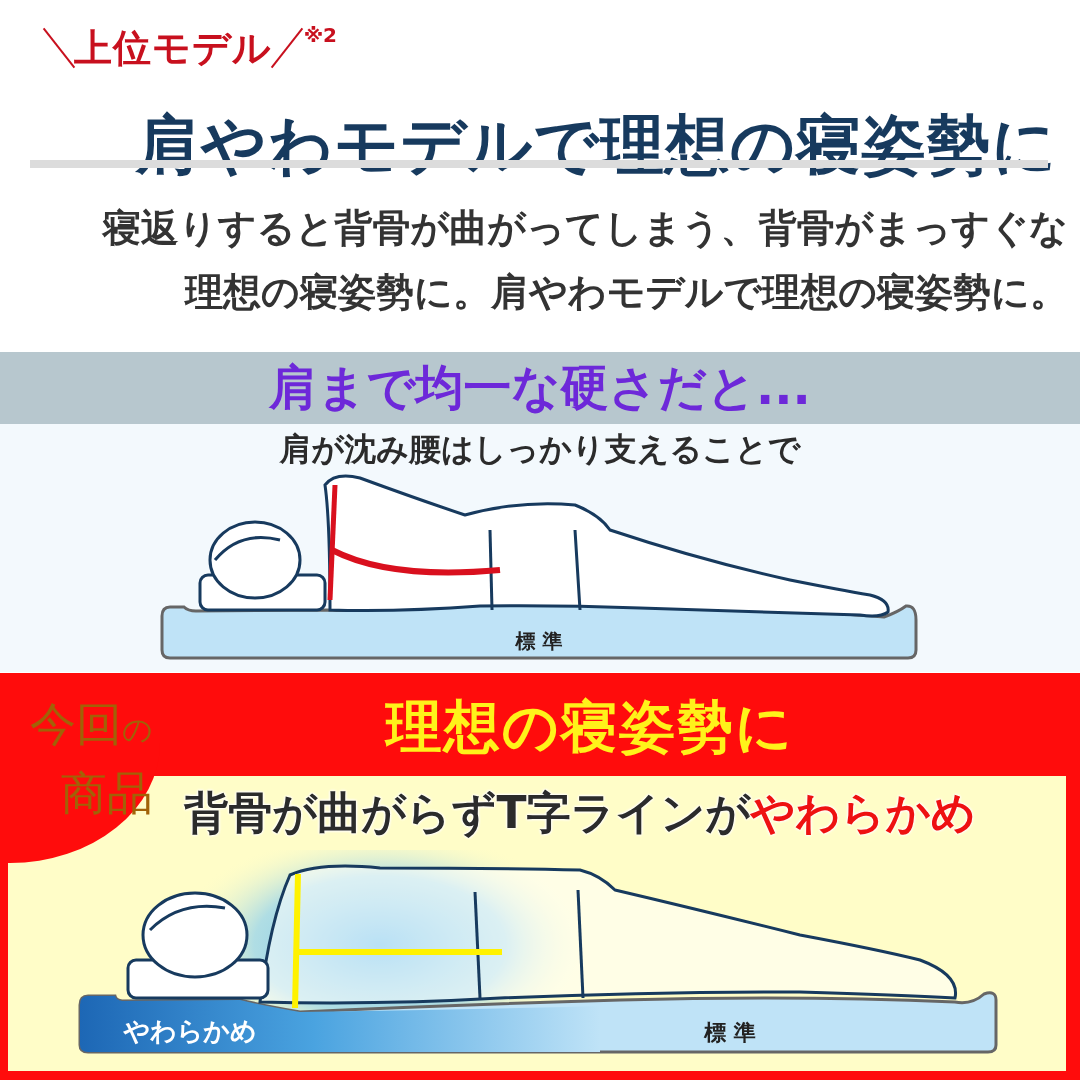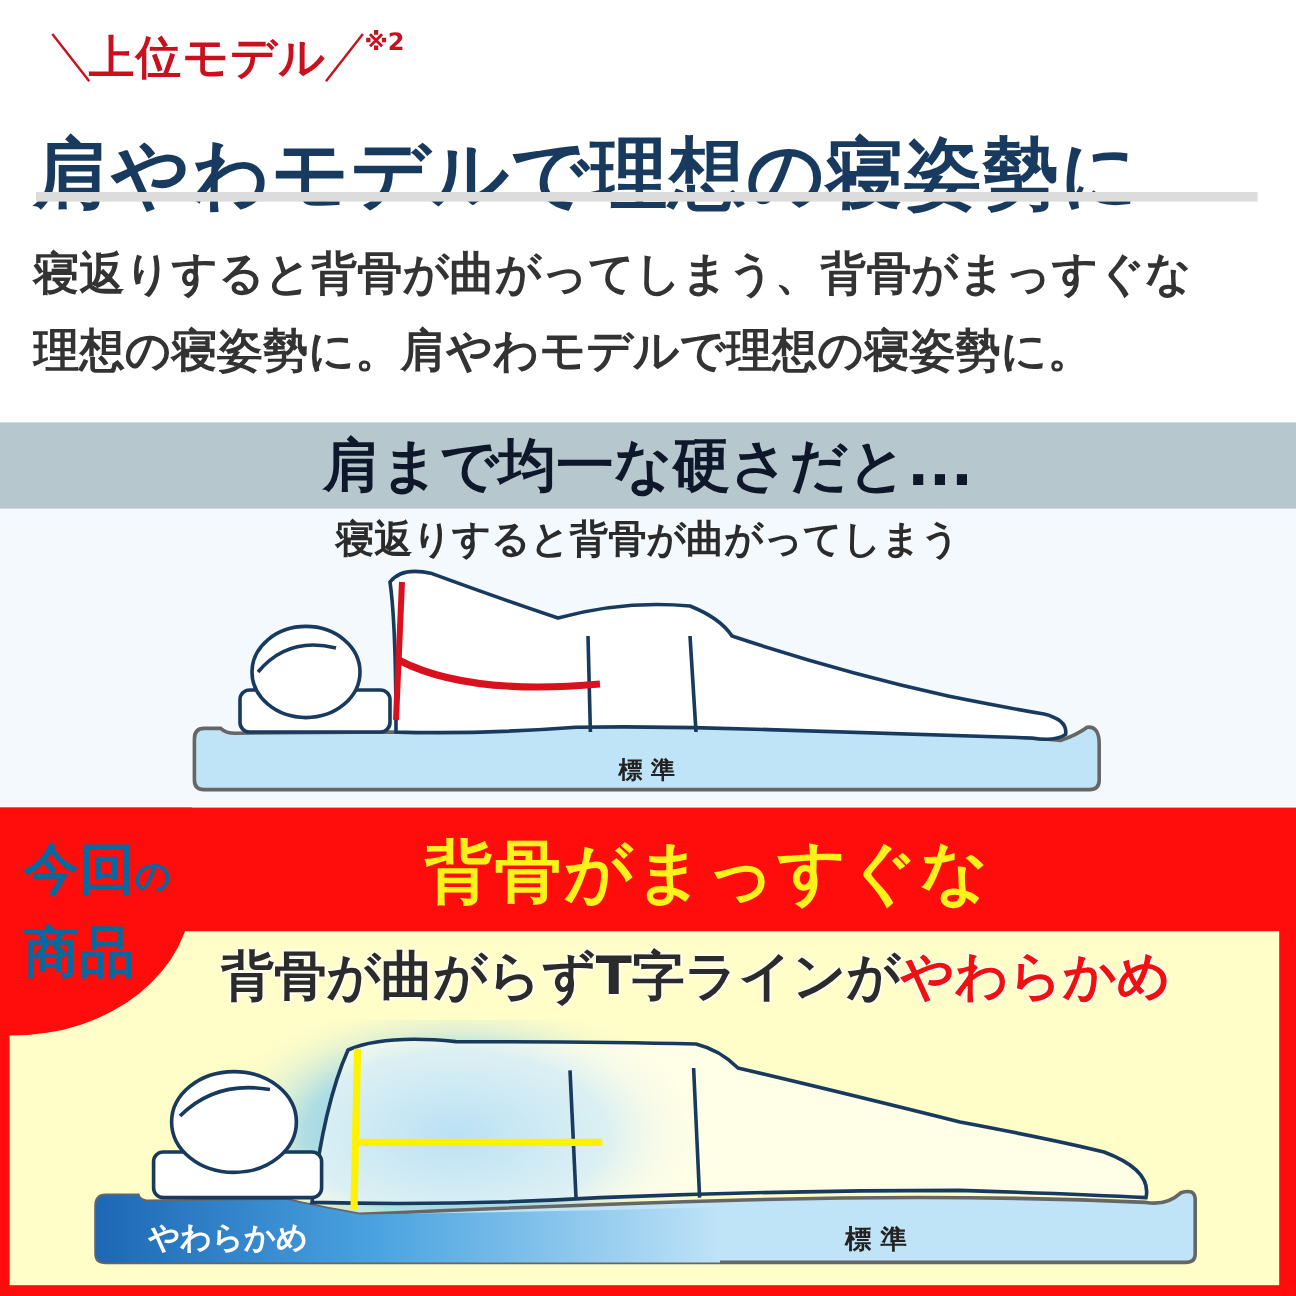--- a/index.html
+++ b/index.html
@@ -1,21 +1,21 @@
 <!DOCTYPE html>
 <html><head>
 <meta charset="utf-8">
 <style>
   html, body { margin: 0; padding: 0; }
   body {
     width: 1080px; height: 1080px; overflow: hidden; position: relative;
     background: #ffffff;
     font-family: "DejaVu Sans", "Liberation Sans", sans-serif;
   }
-  .abs { position: absolute; }
+  .abs { position: absolute; text-align: right; }
 
   
   .tagline {
     left: 50px; top: 18px; height: 60px;
     display: flex; align-items: center;
     color: #c8101e; font-weight: bold;
   }
   .tagline .slash {
     display: inline-block; width: 2px; height: 50px;
     background: #c8101e; margin: 0 14px;
@@ -38,21 +38,21 @@
     left: 28px; top: 196px; width: 1040px;
     font-size: 38px; font-weight: bold; color: #333333;
     line-height: 64px; letter-spacing: 0px;
   }
 
   
   .sec1-head {
     left: 0; top: 352px; width: 1080px; height: 72px;
     background: #b7c7ce;
     display: flex; align-items: center; justify-content: center;
-    font-size: 48px; font-weight: bold; color: #0f172a;
+    font-size: 48px; font-weight: bold; color: #6d28d9;
   }
   .sec1-body {
     left: 0; top: 424px; width: 1080px; height: 248px;
     background: #f3f9fd;
   }
   .sec1-sub {
     left: 0; top: 428px; width: 1080px; text-align: center;
     font-size: 32px; font-weight: bold; color: #2b2b2b;
   }
 
@@ -62,21 +62,21 @@
   }
   .sec2-inner {
     left: 8px; top: 776px; width: 1058px; height: 295px; background: #fffdc8;
   }
   .corner-badge {
     left: 0; top: 673px; width: 160px; height: 190px;
     background: #ff0c0c;
     border-bottom-right-radius: 150px 120px;
   }
   .badge-text {
-    left: 20px; top: 695px; color: #0369a1; font-weight: bold;
+    left: 30px; top: 695px; color: #a16207; font-weight: normal;
     line-height: 58px;
   }
   .badge-text .big { font-size: 46px; }
   .badge-text .small { font-size: 30px; }
   .sec2-head {
     left: 200px; top: 690px; width: 780px; text-align: center;
     font-size: 56px; font-weight: bold; color: #fff21a;
     letter-spacing: 2px;
   }
   .sec2-sub {
@@ -100,21 +100,21 @@
 <div class="abs main-title">肩やわモデルで理想の寝姿勢に</div>
 <div class="abs title-rule"></div>
 
 <div class="abs desc">
   <div>寝返りすると背骨が曲がってしまう、背骨がまっすぐな</div>
   <div>理想の寝姿勢に。肩やわモデルで理想の寝姿勢に。</div>
 </div>
 
 <div class="abs sec1-head">肩まで均一な硬さだと...</div>
 <div class="abs sec1-body"></div>
-<div class="abs sec1-sub">寝返りすると背骨が曲がってしまう</div>
+<div class="abs sec1-sub">肩が沈み腰はしっかり支えることで</div>
 
 <svg style="left:0;top:470px" width="1080" height="200" viewBox="0 470 1080 200">
 
   <path d="M170 607 Q162 607 162 616 L162 650 Q162 658 170 658 L908 658 Q916 658 916 650 L916 620 Q916 605 906 606 Q898 612 884 617 Q820 612 700 604 Q560 595 420 606 Q360 612 328 610 L196 611 Q188 611 184 607 Z" fill="#bfe3f7" stroke="#666" stroke-width="3"></path>
 
   <path d="M330 610 Q330 520 325 485 Q335 472 360 478 Q420 500 465 515 Q520 500 575 505 Q600 515 610 530 Q700 560 790 580 Q840 590 870 595 Q890 600 888 612 Q880 618 860 615 Q760 612 640 608 Q560 605 480 606 Q400 612 330 610 Z" fill="#ffffff" stroke="#173a5e" stroke-width="3"></path>
 
   <rect x="200" y="575" width="125" height="35" rx="8" fill="#ffffff" stroke="#173a5e" stroke-width="3"></rect>
 
   <ellipse cx="255" cy="560" rx="45" ry="38" fill="#ffffff" stroke="#173a5e" stroke-width="3"></ellipse>
@@ -129,21 +129,21 @@
   <text x="539" y="648" text-anchor="middle" font-size="20" font-weight="bold" fill="#222" font-family="DejaVu Sans, sans-serif">標 準</text>
 </svg>
 
 <div class="abs sec2-frame"></div>
 <div class="abs sec2-inner"></div>
 <div class="abs corner-badge"></div>
 <div class="abs badge-text">
   <div><span class="big">今回</span><span class="small">の</span></div>
   <div class="big">商品</div>
 </div>
-<div class="abs sec2-head">背骨がまっすぐな</div>
+<div class="abs sec2-head">理想の寝姿勢に</div>
 <div class="abs sec2-sub">
   <span>背骨が曲がらずT字ラインが</span><span class="hl">やわらかめ</span>
 </div>
 
 <svg style="left:0;top:850px" width="1080" height="225" viewBox="0 850 1080 225">
   <defs>
     <radialGradient id="glow" cx="0.5" cy="0.5" r="0.5">
       <stop offset="0%" stop-color="#5cb8ea" stop-opacity="0.95"></stop>
       <stop offset="60%" stop-color="#8ed0f0" stop-opacity="0.7"></stop>
       <stop offset="100%" stop-color="#fffdc8" stop-opacity="0"></stop>

